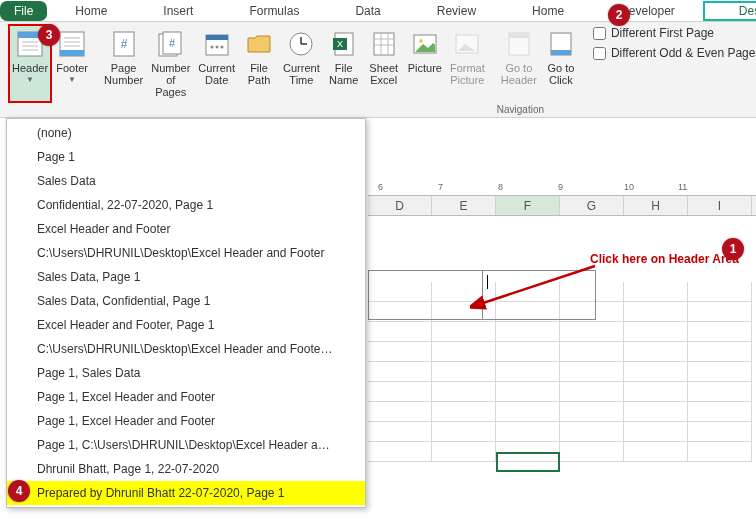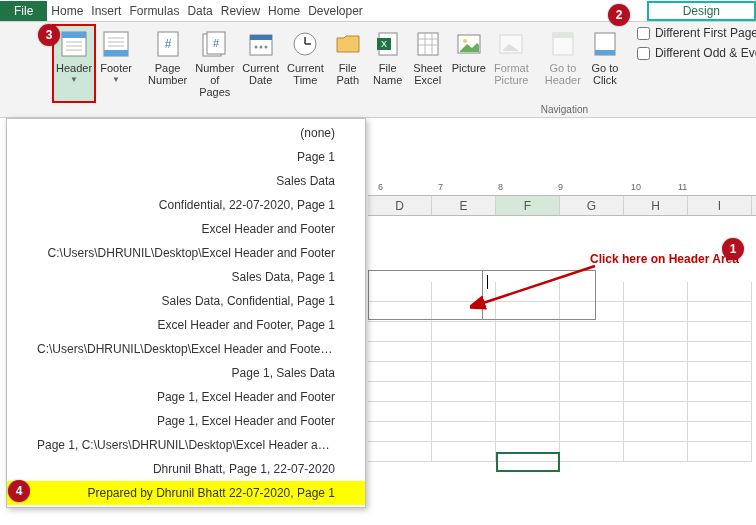--- a/index.html
+++ b/index.html
@@ -1,46 +1,46 @@
 <!DOCTYPE html>
 <html><head>
 <meta charset="utf-8">
 <style>
   * { margin: 0; padding: 0; box-sizing: border-box; font-family: "Segoe UI", Tahoma, sans-serif; }
   body { background: #fff; width: 756px; height: 525px; overflow: hidden; position: relative; font-size: 12px; color: #333; }
 
   
   .tabs { display: flex; height: 22px; background: #fff; border-bottom: 1px solid #d0d0d0; align-items: flex-end; }
-  .tab { padding: 3px 4px; font-size: 12px; color: #444; cursor: pointer; }
-  .tab.file { background: #217346; color: #fff; padding: 3px 14px; }
+  .tab { padding: 3px 28px; font-size: 12px; color: #444; cursor: pointer; }
+  .tab.file { background: #217346; color: #fff; padding: 3px 14px; border-radius: 7px; }
   .tab + .tab { margin-left: 0; }
   .tab.design-wrap { margin-left: auto; }
   .tab.design { border: 2px solid #14b8a6; padding: 1px 34px; color: #217346; position: relative; }
 
   
   .ribbon { display: flex; height: 96px; background: #f3f3f3; border-bottom: 1px solid #d0d0d0; padding: 2px 4px 0 4px; }
   .group { display: flex; flex-direction: column; height: 100%; padding: 0 4px; position: relative; }
   .group-inner { display: flex; flex: 1; }
   .group-label { font-size: 10px; color: #666; text-align: left; height: 14px; line-height: 14px; }
   .gsep { width: 1px; background: #d0d0d0; margin: 4px 0 16px 0; }
 
   .bigbtn { display: flex; flex-direction: column; align-items: center; justify-content: flex-start; padding: 4px 4px 0 4px; font-size: 11px; color: #333; text-align: center; cursor: pointer; }
   .bigbtn .icon { width: 32px; height: 32px; margin-bottom: 2px; display: flex; align-items: center; justify-content: center; }
   .bigbtn .lbl { line-height: 12px; }
   .bigbtn.disabled { opacity: 0.5; }
-  .header-btn { border: 2px solid #dd0000; background: #cce7d8; padding: 2px 2px 0 2px; margin-left: 44px; }
+  .header-btn { border: 2px solid #dd0000; background: #cce7d8; padding: 2px 2px 0 2px; }
   .drop-arrow { font-size: 8px; color: #666; margin-top: 1px; }
 
   .opt-col { display: flex; flex-direction: column; padding: 2px 4px; gap: 6px; }
   .chk-row { display: flex; align-items: center; font-size: 12px; color: #333; gap: 5px; white-space: nowrap; }
   .chk-row input { width: 13px; height: 13px; }
 
   
   .dropdown { position: absolute; left: 6px; top: 118px; width: 360px; background: #fff; border: 1px solid #c0c0c0; box-shadow: 2px 2px 6px rgba(0,0,0,0.25); z-index: 20; padding: 2px 0; }
-  .dd-item { padding: 5px 30px 5px 30px; font-size: 12px; color: #333; cursor: pointer; white-space: nowrap; overflow: hidden; text-overflow: ellipsis; text-align: right; }
+  .dd-item { padding: 5px 30px 5px 30px; font-size: 12px; color: #333; cursor: pointer; white-space: nowrap; overflow: hidden; text-overflow: ellipsis; }
   .dd-item.highlight { background: #ffff00; }
 
   
   .sheet { position: absolute; left: 368px; top: 180px; right: 0; bottom: 0; background: #fff; }
   .ruler { height: 16px; background: #fff; border-bottom: 1px solid #bbb; display: flex; align-items: center; font-size: 9px; color: #666; position: relative; padding-left: 10px; }
   .ruler .tick { position: absolute; top: 2px; font-size: 9px; }
   .colhdrs { display: flex; height: 20px; background: #f0f0f0; border-bottom: 1px solid #bbb; }
   .colhdr { width: 64px; border-right: 1px solid #d0d0d0; text-align: center; font-size: 12px; color: #555; line-height: 20px; }
   .colhdr.selected { background: #d6e9d8; }
   .grid { position: relative; }
@@ -140,34 +140,34 @@
               <circle cx="9" cy="17" r="1.5" fill="#888"></circle>
               <circle cx="14" cy="17" r="1.5" fill="#888"></circle>
               <circle cx="19" cy="17" r="1.5" fill="#888"></circle>
             </svg>
           </div>
         <div class="lbl"><span>Current Date</span></div>
       </div>
       <div class="bigbtn">
         <div class="icon">
             <svg width="28" height="28">
+              <path d="M3 8 L10 8 L12 6 L25 6 L25 22 L3 22 Z" fill="#f4c869" stroke="#b58a2e"></path>
+            </svg>
+          </div>
+        <div class="lbl"><span>File Path</span></div>
+      </div>
+      <div class="bigbtn">
+        <div class="icon">
+            <svg width="28" height="28">
               <circle cx="14" cy="14" r="11" fill="#fff" stroke="#888"></circle>
               <line x1="14" y1="14" x2="14" y2="7" stroke="#333" stroke-width="1.5"></line>
               <line x1="14" y1="14" x2="20" y2="14" stroke="#333" stroke-width="1.5"></line>
             </svg>
           </div>
         <div class="lbl"><span>Current Time</span></div>
-      </div>
-      <div class="bigbtn">
-        <div class="icon">
-            <svg width="28" height="28">
-              <path d="M3 8 L10 8 L12 6 L25 6 L25 22 L3 22 Z" fill="#f4c869" stroke="#b58a2e"></path>
-            </svg>
-          </div>
-        <div class="lbl"><span>File Path</span></div>
       </div>
       <div class="bigbtn">
         <div class="icon">
             <svg width="28" height="28">
               <rect x="5" y="3" width="18" height="22" fill="#fff" stroke="#888"></rect>
               <rect x="3" y="8" width="14" height="12" fill="#217346"></rect>
               <text x="10" y="17" font-size="9" fill="#fff" text-anchor="middle">X</text>
             </svg>
           </div>
         <div class="lbl"><span>File Name</span></div>
@@ -270,21 +270,21 @@
   <div class="dd-item">Dhrunil Bhatt, Page 1, 22-07-2020</div>
   <div class="dd-item highlight">Prepared by Dhrunil Bhatt 22-07-2020, Page 1</div>
 </div>
 
 <div class="sheet">
   <div class="ruler">
     <span class="tick" style="left:10px">6</span>
     <span class="tick" style="left:70px">7</span>
     <span class="tick" style="left:130px">8</span>
     <span class="tick" style="left:190px">9</span>
-    <span class="tick" style="left:263px">10</span>
+    <span class="tick" style="left:256px">10</span>
     <span class="tick" style="left:310px">11</span>
   </div>
   <div class="colhdrs">
     <div class="colhdr">D</div>
     <div class="colhdr">E</div>
     <div class="colhdr selected">F</div>
     <div class="colhdr">G</div>
     <div class="colhdr">H</div>
     <div class="colhdr">I</div>
   </div>

